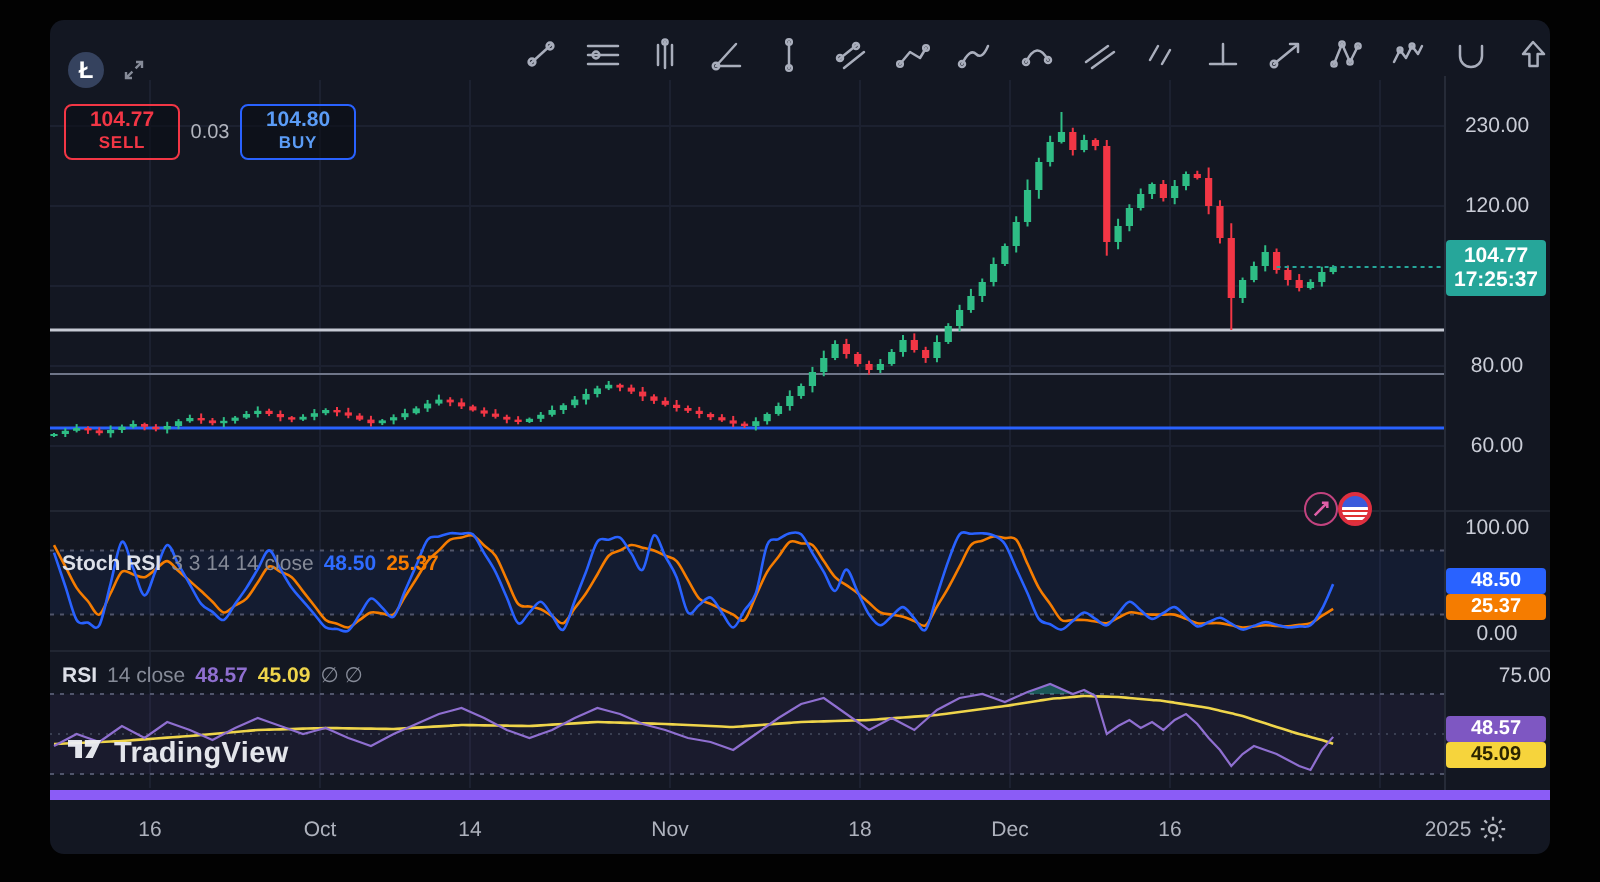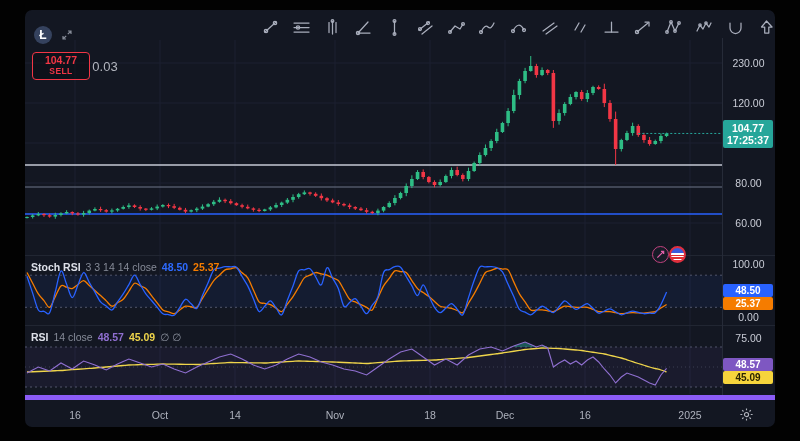--- a/index.html
+++ b/index.html
@@ -18,21 +18,21 @@
   .title{color:#e8eaf0;font-size:13px;font-weight:700;letter-spacing:.1px;white-space:nowrap;}
   .expand-ic{margin-left:2px;display:inline-flex;}
   
   .orders{position:absolute;left:7px;top:42px;display:flex;align-items:center;z-index:5;}
   .obtn{width:56px;height:26px;border-radius:4px;background:rgba(10,12,20,.55);display:flex;
         flex-direction:column;align-items:center;justify-content:center;line-height:11px;cursor:pointer;}
   .obtn .p{font-size:10.5px;font-weight:700;}
   .obtn .l{font-size:8.5px;font-weight:700;letter-spacing:.4px;}
   .sell{border:1px solid #f23645;color:#f23645;}
   .buy{border:1px solid #2962ff;color:#5b9cf6;}
-  .spread{width:30px;text-align:center;color:#b2b5be;font-size:13px;}
+  .spread{width:30px;text-align:center;color:#b2b5be;font-size:10px;}
   
   .pane-svg{position:absolute;left:0;display:block;}
   .pane-label{position:absolute;left:6px;display:flex;gap:5px;align-items:center;font-size:10.5px;z-index:4;white-space:nowrap;}
   .pl-name{color:#dde0e8;font-weight:700;}
   .pl-params{color:#868b98;}
   
   .price-scale{position:absolute;left:697px;top:0;width:53px;height:417px;z-index:3;}
   .ps-divider{position:absolute;left:697px;top:28px;width:1px;height:357px;background:#262b38;z-index:3;}
   .ps-label{position:absolute;left:0;width:100%;text-align:center;color:#c9ccd6;font-size:10.5px;}
   .ps-badge{position:absolute;left:1px;width:50px;border-radius:2px;text-align:center;
@@ -184,20 +184,24 @@
         </svg>
       </span>
     </div>
 
     <div class="orders">
       <div class="obtn sell">
         <span class="p">104.77</span>
         <span class="l">SELL</span>
       </div>
       <div class="spread">0.03</div>
+      <div class="obtn buy">
+        <span class="p">104.80</span>
+        <span class="l">BUY</span>
+      </div>
     </div>
 
     <svg id="main-svg" class="pane-svg" style="top:30px" width="697" height="215" viewBox="0 0 697 215">
         <line x1="50" y1="0" x2="50" y2="215" stroke="#1c2130" stroke-width="1"></line>
         <line x1="135" y1="0" x2="135" y2="215" stroke="#1c2130" stroke-width="1"></line>
         <line x1="210" y1="0" x2="210" y2="215" stroke="#1c2130" stroke-width="1"></line>
         <line x1="310" y1="0" x2="310" y2="215" stroke="#1c2130" stroke-width="1"></line>
         <line x1="405" y1="0" x2="405" y2="215" stroke="#1c2130" stroke-width="1"></line>
         <line x1="480" y1="0" x2="480" y2="215" stroke="#1c2130" stroke-width="1"></line>
         <line x1="560" y1="0" x2="560" y2="215" stroke="#1c2130" stroke-width="1"></line>
@@ -469,21 +473,21 @@
         <line x1="0" y1="61" x2="697" y2="61" stroke="#50556b" stroke-width="1" stroke-dasharray="2,3"></line>
         <line x1="0" y1="41" x2="697" y2="41" stroke="#3a3f52" stroke-width="1" stroke-dasharray="1,3"></line>
         <path d="M488.76,21L488.76,20L494.42,18L500.08000000000004,16L505.74,18.5L511.40000000000003,21ZM517.0600000000001,21L517.0600000000001,19L522.72,21Z" fill="rgba(38,166,154,0.45)" stroke="none"></path>
         <path d="M2,46C2.9433333333333334,45.958333333333336,5.773333333333333,45.833333333333336,7.66,45.75C9.546666666666667,45.666666666666664,11.433333333333334,45.583333333333336,13.32,45.5C15.206666666666667,45.416666666666664,17.093333333333334,45.333333333333336,18.98,45.25C20.866666666666667,45.166666666666664,22.753333333333334,45.083333333333336,24.64,45C26.526666666666667,44.916666666666664,28.413333333333334,44.833333333333336,30.3,44.75C32.18666666666667,44.666666666666664,34.07333333333333,44.611111111111114,35.96,44.5C37.84666666666667,44.388888888888886,39.733333333333334,44.22222222222223,41.620000000000005,44.083333333333336C43.506666666666675,43.94444444444444,45.39333333333334,43.80555555555556,47.28,43.666666666666664C49.166666666666664,43.52777777777777,51.05333333333333,43.388888888888886,52.94,43.25C54.82666666666667,43.111111111111114,56.71333333333333,42.97222222222223,58.6,42.833333333333336C60.48666666666667,42.69444444444444,62.373333333333335,42.55555555555556,64.26,42.416666666666664C66.14666666666668,42.27777777777777,68.03333333333333,42.15277777777778,69.92,42C71.80666666666667,41.84722222222222,73.69333333333333,41.666666666666664,75.58,41.5C77.46666666666667,41.333333333333336,79.35333333333334,41.166666666666664,81.24000000000001,41C83.12666666666668,40.833333333333336,85.01333333333334,40.666666666666664,86.9,40.5C88.78666666666668,40.333333333333336,90.67333333333333,40.166666666666664,92.56,40C94.44666666666667,39.833333333333336,96.33333333333333,39.666666666666664,98.22,39.5C100.10666666666667,39.333333333333336,101.99333333333333,39.111111111111114,103.88,39C105.76666666666667,38.888888888888886,107.65333333333334,38.88888888888889,109.54,38.833333333333336C111.42666666666668,38.77777777777778,113.31333333333333,38.72222222222222,115.2,38.666666666666664C117.08666666666667,38.61111111111111,118.97333333333333,38.55555555555556,120.86,38.5C122.74666666666667,38.44444444444444,124.63333333333334,38.38888888888889,126.52000000000001,38.333333333333336C128.40666666666667,38.27777777777778,130.29333333333335,38.22222222222222,132.18,38.166666666666664C134.06666666666666,38.11111111111111,135.95333333333335,38.013888888888886,137.84,38C139.72666666666666,37.986111111111114,141.61333333333334,38.05555555555556,143.5,38.083333333333336C145.38666666666666,38.111111111111114,147.27333333333334,38.138888888888886,149.16,38.166666666666664C151.04666666666665,38.19444444444444,152.93333333333334,38.22222222222222,154.82,38.25C156.70666666666665,38.27777777777778,158.59333333333336,38.30555555555556,160.48000000000002,38.333333333333336C162.36666666666667,38.361111111111114,164.25333333333336,38.388888888888886,166.14000000000001,38.416666666666664C168.02666666666667,38.44444444444444,169.91333333333336,38.541666666666664,171.8,38.5C173.68666666666667,38.458333333333336,175.57333333333335,38.27777777777777,177.46,38.166666666666664C179.34666666666666,38.05555555555556,181.23333333333335,37.94444444444444,183.12,37.833333333333336C185.00666666666666,37.72222222222223,186.89333333333335,37.611111111111114,188.78,37.5C190.66666666666666,37.388888888888886,192.55333333333334,37.27777777777777,194.44,37.166666666666664C196.32666666666665,37.05555555555556,198.21333333333334,36.94444444444444,200.1,36.833333333333336C201.98666666666665,36.72222222222223,203.87333333333333,36.541666666666664,205.76,36.5C207.64666666666665,36.458333333333336,209.53333333333336,36.55555555555556,211.42000000000002,36.583333333333336C213.30666666666667,36.611111111111114,215.19333333333336,36.638888888888886,217.08,36.666666666666664C218.96666666666667,36.69444444444444,220.85333333333335,36.72222222222222,222.74,36.75C224.62666666666667,36.77777777777778,226.51333333333335,36.80555555555556,228.4,36.833333333333336C230.28666666666666,36.861111111111114,232.17333333333335,36.888888888888886,234.06,36.916666666666664C235.94666666666666,36.94444444444444,237.83333333333334,37.041666666666664,239.72,37C241.60666666666665,36.958333333333336,243.49333333333334,36.77777777777777,245.38,36.666666666666664C247.26666666666665,36.55555555555556,249.15333333333334,36.44444444444444,251.04000000000002,36.333333333333336C252.9266666666667,36.22222222222223,254.8133333333334,36.111111111111114,256.70000000000005,36C258.5866666666667,35.888888888888886,260.47333333333336,35.77777777777777,262.36,35.666666666666664C264.24666666666667,35.55555555555556,266.1333333333333,35.44444444444444,268.02,35.333333333333336C269.90666666666664,35.22222222222223,271.79333333333335,35.02777777777778,273.68,35C275.56666666666666,34.97222222222222,277.4533333333334,35.11111111111111,279.34000000000003,35.166666666666664C281.2266666666667,35.22222222222222,283.11333333333334,35.27777777777778,285,35.333333333333336C286.88666666666666,35.38888888888889,288.77333333333337,35.44444444444444,290.66,35.5C292.5466666666667,35.55555555555556,294.43333333333334,35.61111111111111,296.32,35.666666666666664C298.20666666666665,35.72222222222222,300.09333333333336,35.77777777777778,301.98,35.833333333333336C303.8666666666667,35.88888888888889,305.75333333333333,35.93055555555556,307.64,36C309.52666666666664,36.06944444444444,311.41333333333336,36.166666666666664,313.3,36.25C315.18666666666667,36.333333333333336,317.0733333333334,36.416666666666664,318.96000000000004,36.5C320.8466666666667,36.583333333333336,322.73333333333335,36.666666666666664,324.62,36.75C326.50666666666666,36.833333333333336,328.3933333333334,36.916666666666664,330.28000000000003,37C332.1666666666667,37.083333333333336,334.05333333333334,37.166666666666664,335.94,37.25C337.82666666666665,37.333333333333336,339.71333333333337,37.52777777777778,341.6,37.5C343.4866666666667,37.47222222222222,345.37333333333333,37.22222222222223,347.26,37.083333333333336C349.14666666666665,36.94444444444444,351.03333333333336,36.80555555555556,352.92,36.666666666666664C354.8066666666667,36.52777777777777,356.6933333333333,36.388888888888886,358.58,36.25C360.46666666666664,36.111111111111114,362.35333333333335,35.97222222222223,364.24,35.833333333333336C366.12666666666667,35.69444444444444,368.0133333333334,35.55555555555556,369.90000000000003,35.416666666666664C371.7866666666667,35.27777777777777,373.67333333333335,35.09722222222222,375.56,35C377.44666666666666,34.90277777777778,379.33333333333337,34.88888888888889,381.22,34.833333333333336C383.1066666666667,34.77777777777778,384.99333333333334,34.72222222222222,386.88,34.666666666666664C388.76666666666665,34.61111111111111,390.65333333333336,34.55555555555556,392.54,34.5C394.4266666666667,34.44444444444444,396.31333333333333,34.38888888888889,398.2,34.333333333333336C400.08666666666664,34.27777777777778,401.97333333333336,34.22222222222222,403.86,34.166666666666664C405.74666666666667,34.11111111111111,407.6333333333333,34.09722222222222,409.52,34C411.40666666666664,33.90277777777778,413.29333333333335,33.72222222222223,415.18,33.583333333333336C417.06666666666666,33.44444444444444,418.9533333333334,33.30555555555556,420.84000000000003,33.166666666666664C422.7266666666667,33.02777777777777,424.61333333333334,32.888888888888886,426.5,32.75C428.38666666666666,32.611111111111114,430.27333333333337,32.47222222222223,432.16,32.333333333333336C434.0466666666667,32.19444444444444,435.93333333333334,32.05555555555556,437.82,31.916666666666664C439.70666666666665,31.777777777777775,441.59333333333336,31.694444444444443,443.48,31.5C445.3666666666667,31.305555555555557,447.25333333333333,31,449.14,30.75C451.02666666666664,30.5,452.91333333333336,30.25,454.8,30C456.68666666666667,29.75,458.5733333333334,29.5,460.46000000000004,29.25C462.3466666666667,29,464.23333333333335,28.75,466.12,28.5C468.00666666666666,28.25,469.8933333333334,28,471.78000000000003,27.75C473.6666666666667,27.5,475.55333333333334,27.270833333333332,477.44,27C479.32666666666665,26.729166666666668,481.21333333333337,26.416666666666668,483.1,26.125C484.9866666666667,25.833333333333332,486.87333333333333,25.541666666666668,488.76,25.25C490.64666666666665,24.958333333333332,492.53333333333336,24.666666666666668,494.42,24.375C496.3066666666667,24.083333333333332,498.1933333333334,23.729166666666668,500.08000000000004,23.5C501.9666666666667,23.270833333333332,503.85333333333335,23.166666666666668,505.74,23C507.62666666666667,22.833333333333332,509.5133333333334,22.666666666666668,511.40000000000003,22.5C513.2866666666667,22.333333333333332,515.1733333333334,22.055555555555554,517.0600000000001,22C518.9466666666667,21.944444444444446,520.8333333333334,22.111111111111118,522.72,22.16666666666667C524.6066666666667,22.222222222222225,526.4933333333333,22.277777777777775,528.38,22.33333333333333C530.2666666666667,22.388888888888882,532.1533333333333,22.38888888888889,534.04,22.5C535.9266666666666,22.61111111111111,537.8133333333334,22.833333333333332,539.7,23C541.5866666666667,23.166666666666668,543.4733333333334,23.333333333333332,545.36,23.5C547.2466666666667,23.666666666666668,549.1333333333333,23.833333333333332,551.02,24C552.9066666666666,24.166666666666668,554.7933333333334,24.270833333333332,556.6800000000001,24.5C558.5666666666667,24.729166666666668,560.4533333333334,25.083333333333332,562.34,25.375C564.2266666666667,25.666666666666668,566.1133333333333,25.958333333333332,568,26.25C569.8866666666667,26.541666666666668,571.7733333333333,26.833333333333332,573.66,27.125C575.5466666666666,27.416666666666668,577.4333333333334,27.631944444444443,579.32,28C581.2066666666667,28.368055555555557,583.0933333333334,28.888888888888893,584.98,29.333333333333336C586.8666666666667,29.77777777777778,588.7533333333333,30.22222222222222,590.64,30.666666666666664C592.5266666666666,31.111111111111107,594.4133333333334,31.47222222222222,596.3000000000001,32C598.1866666666667,32.52777777777778,600.0733333333334,33.22222222222223,601.96,33.833333333333336C603.8466666666667,34.44444444444444,605.7333333333333,35.05555555555556,607.62,35.666666666666664C609.5066666666667,36.27777777777777,611.3933333333333,36.90277777777778,613.28,37.5C615.1666666666666,38.09722222222222,617.0533333333334,38.666666666666664,618.94,39.25C620.8266666666667,39.833333333333336,622.7133333333334,40.458333333333336,624.6,41C626.4866666666667,41.541666666666664,628.3733333333333,42,630.26,42.5C632.1466666666666,43,634.0333333333334,43.431666666666665,635.9200000000001,44C637.8066666666667,44.568333333333335,640.6366666666668,45.59166666666666,641.58,45.91" fill="none" stroke="#efd54b" stroke-width="1.3"></path>
         <path d="M2,47L7.66,44L13.32,41L18.98,43L24.64,45L30.3,41L35.96,37L41.620000000000005,40L47.28,43L52.94,39L58.6,35L64.26,37L69.92,39L75.58,41.5L81.24000000000001,44L86.9,41L92.56,38L98.22,35.5L103.88,33L109.54,35L115.2,37L120.86,39L126.52000000000001,41L132.18,39.5L137.84,38L143.5,40.5L149.16,43L154.82,45L160.48000000000002,47L166.14000000000001,44L171.8,41L177.46,38.5L183.12,36L188.78,33.5L194.44,31L200.1,29.5L205.76,28L211.42000000000002,30.5L217.08,33L222.74,36L228.4,39L234.06,41L239.72,43L245.38,41L251.04000000000002,39L256.70000000000005,36L262.36,33L268.02,30.5L273.68,28L279.34000000000003,29.5L285,31L290.66,33.5L296.32,36L301.98,37.5L307.64,39L313.3,41L318.96000000000004,43L324.62,44L330.28000000000003,45L335.94,47L341.6,49L347.26,45L352.92,41L358.58,37L364.24,33L369.90000000000003,29.5L375.56,26L381.22,24.5L386.88,23L392.54,27L398.2,31L403.86,35L409.52,39L415.18,36L420.84000000000003,33L426.5,36L432.16,39L437.82,34L443.48,29L449.14,26L454.8,23L460.46000000000004,22L466.12,21L471.78000000000003,23L477.44,25L483.1,22.5L488.76,20L494.42,18L500.08000000000004,16L505.74,18.5L511.40000000000003,21L517.0600000000001,19L522.72,22L528.38,41L534.04,37L539.7,34L545.36,38L551.02,35L556.6800000000001,39L562.34,34L568,31L573.66,36L579.32,43L584.98,49L590.64,57L596.3000000000001,51L601.96,47L607.62,49L613.28,51L618.94,54L624.6,57L630.26,59L635.9200000000001,49L641.58,42.43" fill="none" stroke="#8f6fd0" stroke-width="1.1"></path>
       </svg>
 
     <div class="hdiv" style="top:245px"></div>
     <div class="hdiv" style="top:315px"></div>
 
-    <div class="pane-label" style="top:251px">
+    <div class="pane-label" style="top:266px">
       <span class="pl-name">Stoch RSI</span>
       <span class="pl-params">3 3 14 14 close</span>
       <span style="color:#2e6bff;font-weight:700">48.50</span>
       <span style="color:#f57c00;font-weight:700">25.37</span>
     </div>
 
     <div class="pane-label" style="top:321px">
       <span class="pl-name">RSI</span>
       <span class="pl-params">14 close</span>
       <span style="color:#8f6fd0;font-weight:700">48.57</span>
@@ -498,42 +502,51 @@
         <div class="ps-label" style="top: 167px;">80.00</div>
         <div class="ps-label" style="top: 207px;">60.00</div>
         <div class="ps-badge main" style="top: 110px; background: rgb(38, 166, 154); color: rgb(255, 255, 255);">
           <div>104.77</div>
           <div>17:25:37</div>
         </div>
         <div class="ps-label" style="top: 248px; text-align: center;">100.00</div>
         <div class="ps-label" style="top: 301px;">0.00</div>
         <div class="ps-badge" style="top: 274px; background: rgb(41, 98, 255); color: rgb(255, 255, 255);">48.50</div>
         <div class="ps-badge" style="top: 287px; background: rgb(245, 124, 0); color: rgb(255, 255, 255);">25.37</div>
-        <div class="ps-label" style="top: 322px;">75.00</div>
+        <div class="ps-label" style="top: 322px; padding-left: 14px;">75.00</div>
         <div class="ps-badge" style="top: 348px; background: rgb(126, 87, 194); color: rgb(255, 255, 255);">48.57</div>
         <div class="ps-badge" style="top: 361px; background: rgb(246, 212, 60); color: rgb(43, 37, 0);">45.09</div>
       </div>
 
     <div class="time-axis" id="time-axis">
       <span class="gear">
         <svg width="15" height="15" viewBox="0 0 16 16" fill="none" stroke="#b2b5be" stroke-width="1.2">
           <circle cx="8" cy="8" r="2.2"></circle>
           <path d="M8 1.5v2M8 12.5v2M1.5 8h2M12.5 8h2M3.4 3.4l1.4 1.4M11.2 11.2l1.4 1.4M12.6 3.4l-1.4 1.4M4.8 11.2l-1.4 1.4"></path>
         </svg>
       </span>
     <span class="t-tick" style="left: 50px;">16</span>
         <span class="t-tick" style="left: 135px;">Oct</span>
         <span class="t-tick" style="left: 210px;">14</span>
         <span class="t-tick" style="left: 310px;">Nov</span>
         <span class="t-tick" style="left: 405px;">18</span>
         <span class="t-tick" style="left: 480px;">Dec</span>
         <span class="t-tick" style="left: 560px;">16</span>
-        <span class="t-tick" style="left: 665px;">2025</span>
+        <span class="t-tick" style="left: 699px;">2025</span>
       </div>
 
+    <div class="watermark">
+      <span>
+        <svg width="19" height="17" viewBox="0 0 19 17" fill="#eceef3">
+          <polygon points="1,4 8,4 8,13 4.6,13 4.6,7.4 1,7.4"></polygon>
+          <polygon points="9.4,4 17.6,4 13.4,13 9.6,13 13,7.4 9.4,7.4"></polygon>
+        </svg>
+      </span>
+      <span class="wm-text">TradingView</span>
+    </div>
 
     <div class="ev ev-hl" style="left:627px">
       <svg width="9" height="9" viewBox="0 0 10 10" fill="none" stroke="#e05fa8" stroke-width="1.4">
         <path d="M1.5 8.5 8.5 1.5M5.5 1.5h3v3"></path>
       </svg>
     </div>
     <div class="ev ev-flag" style="left:644px"></div>
 
   </div>
 </div>

